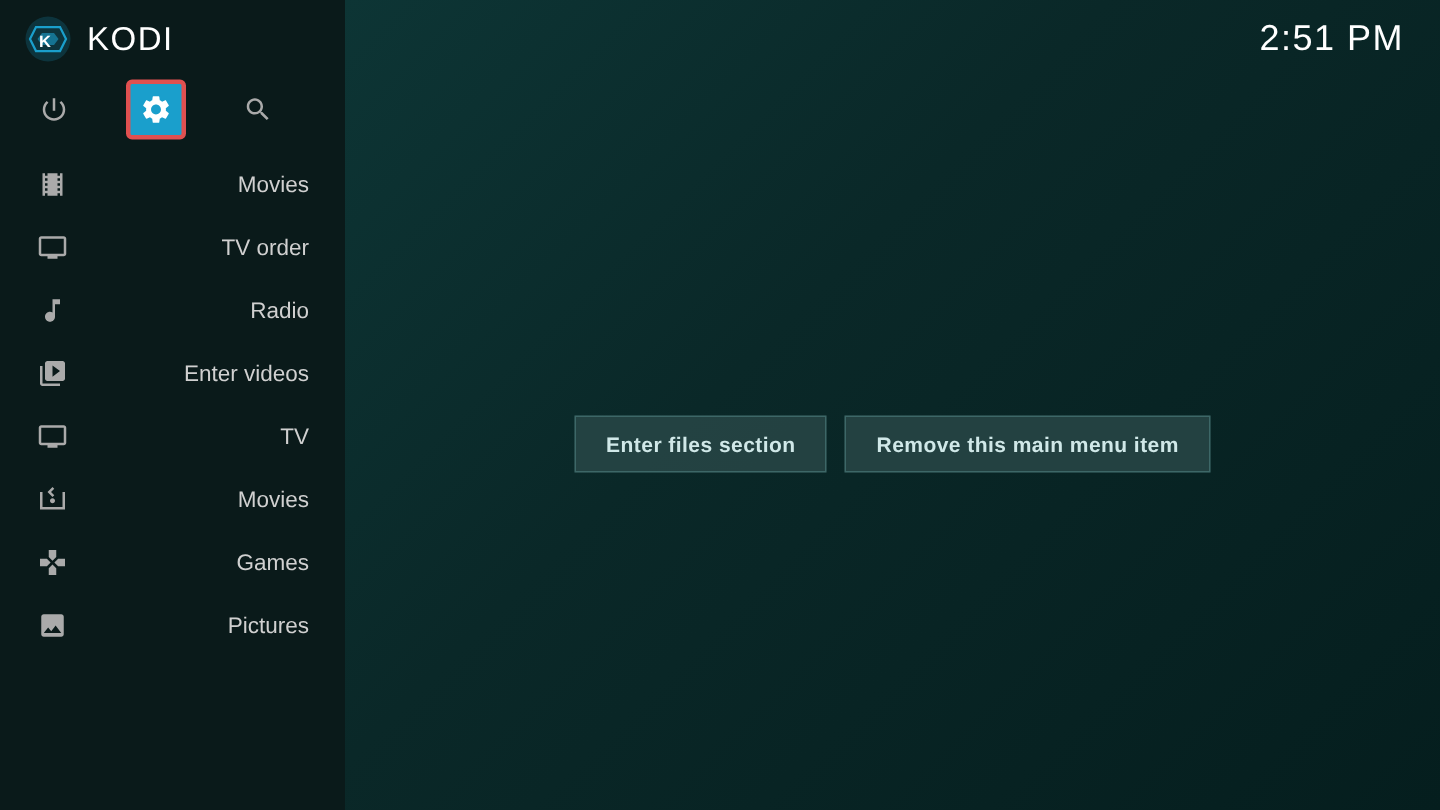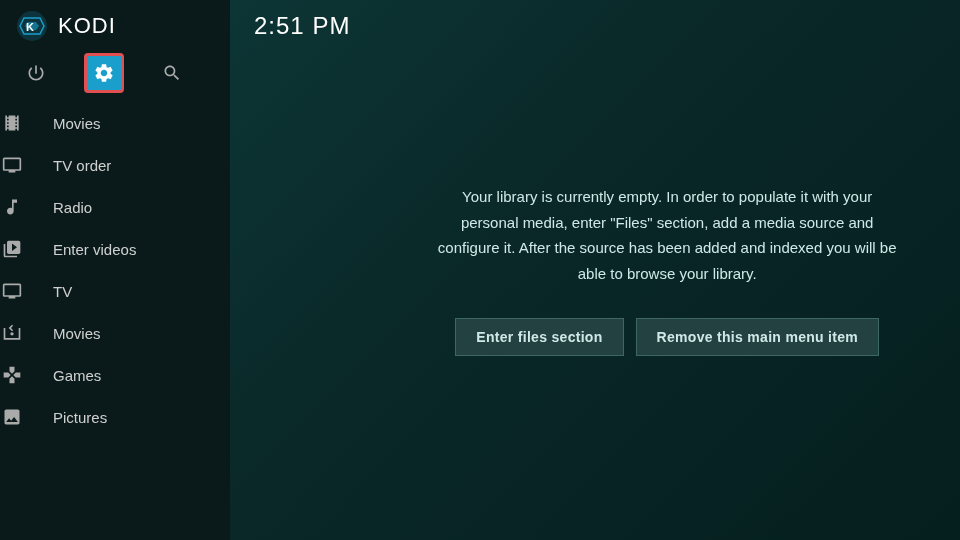--- a/index.html
+++ b/index.html
@@ -79,26 +79,27 @@
     }
 
     .sidebar-nav {
       flex: 1;
       overflow: hidden;
     }
 
     .nav-item {
       display: flex;
       align-items: center;
-      padding: 10px 1px;
+      padding: 10px 24px;
       gap: 30px;
       cursor: pointer;
       color: #cccccc;
       font-size: 15px;
       transition: background 0.15s;
+      justify-content: space-between;
     }
 
     .nav-item .nav-icon {
       width: 22px;
       height: 22px;
       display: flex;
       align-items: center;
       justify-content: center;
       color: #aaa;
       font-size: 16px;
@@ -109,20 +110,21 @@
       font-size: 15px;
       color: #d0d0d0;
     }
 
     
     .main-content {
       flex: 1;
       height: 540px;
       background: linear-gradient(135deg, #0d3535 0%, #0a2828 40%, #051e1e 100%);
       display: flex;
+      flex-direction: column;
       position: relative;
     }
 
     .top-bar {
       display: flex;
       justify-content: flex-end;
       align-items: center;
       padding: 14px 24px;
       height: 52px;
     }
@@ -298,20 +300,19 @@
 
   </nav>
 </div>
 
 <div class="main-content">
   <div class="top-bar">
     <span class="clock">2:51 PM</span>
   </div>
 
   <div class="content-area">
-    <p class="library-message">Your library is currently empty. In order to populate it with your personal media, enter "Files" section, add a media source and configure it. After the source has been added and indexed you will be able to browse your library.</p>
 
     <div class="action-buttons">
       <button class="action-btn">Enter files section</button>
       <button class="action-btn">Remove this main menu item</button>
     </div>
   </div>
 </div>
 
 </body></html>

